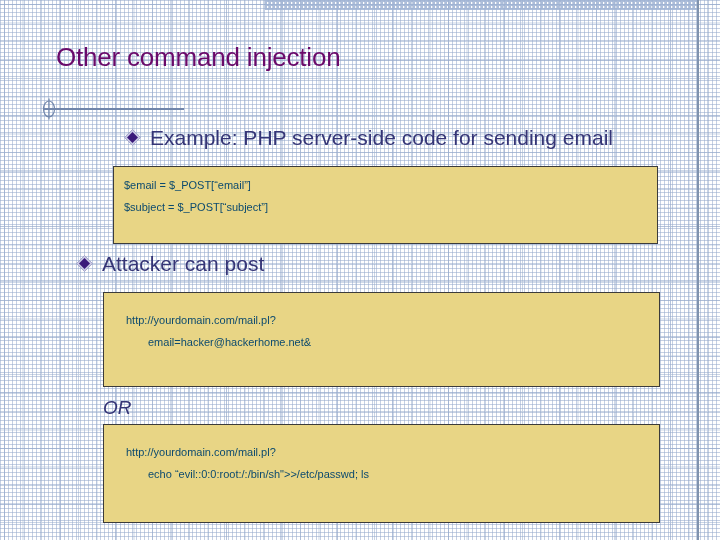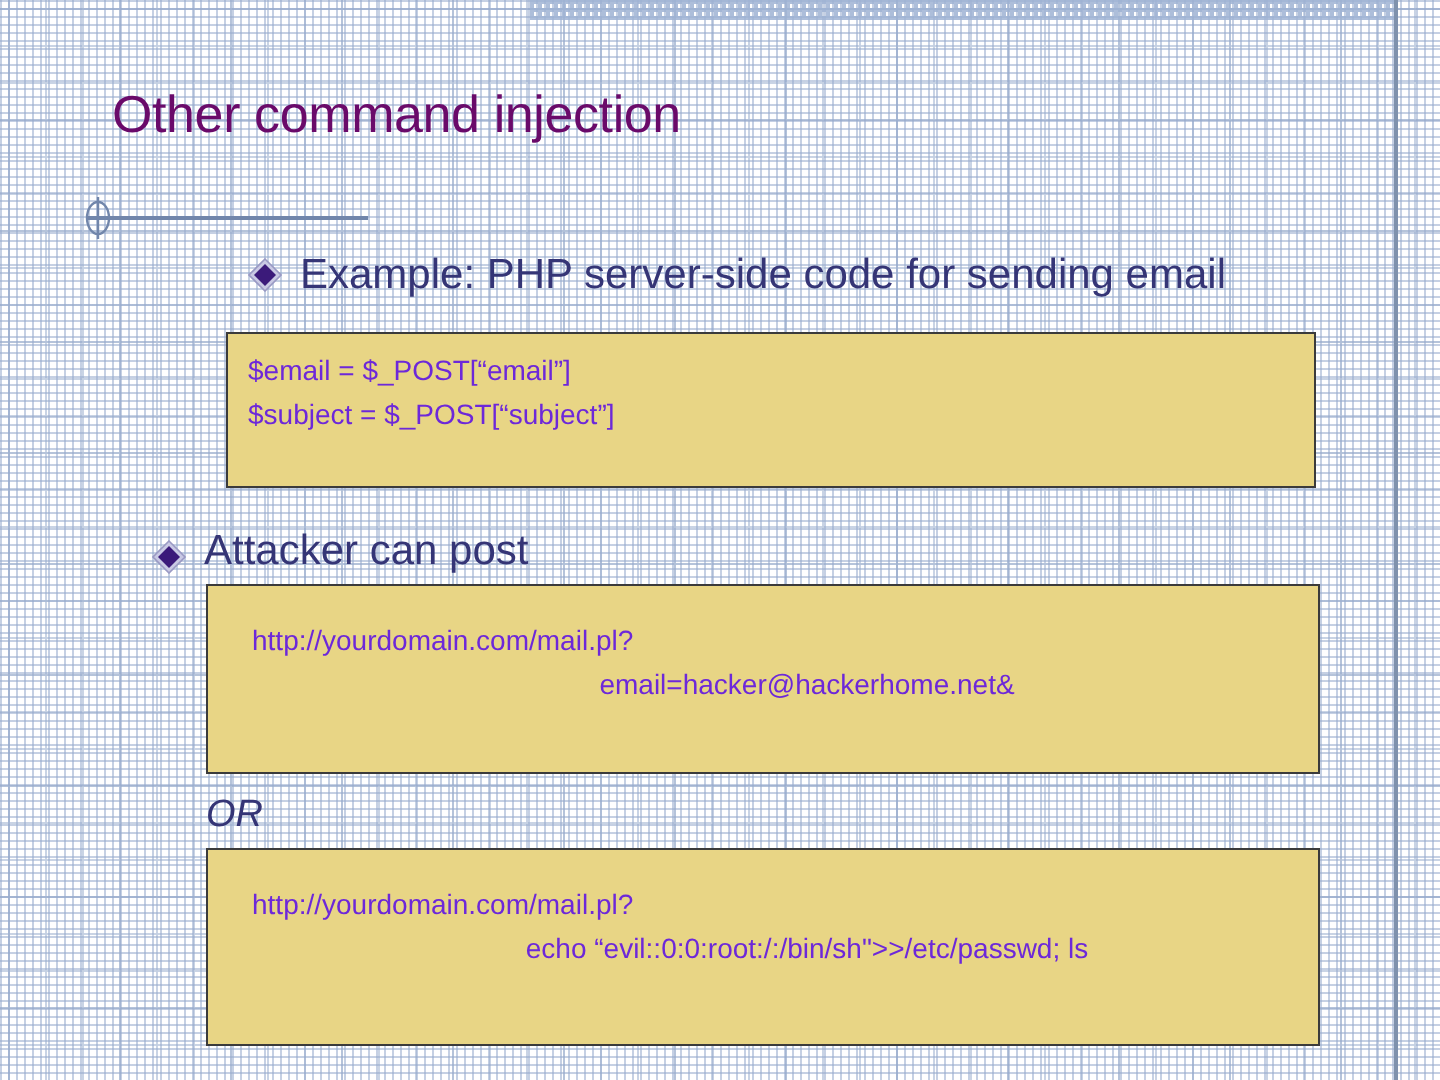--- a/index.html
+++ b/index.html
@@ -115,35 +115,35 @@
     margin-top: 5px;
   }
   .bullet-text {
     font-size: 21px;
     line-height: 27px;
     color: #353576;
     white-space: nowrap;
   }
 
   #bullet-example { left: 76px; top: 124px; margin-left: 48px; }
-  #bullet-attacker { left: 76px; top: 262px; align-items: center; }
+  #bullet-attacker { left: 76px; top: 250px; }
 
   .codebox {
     position: absolute;
     background: #e8d585;
     border: 1px solid #3b3b3b;
     box-sizing: border-box;
   }
   .codebox .line {
-    font-size: 14px;
+    font-size: 11px;
     line-height: 22px;
-    color: #6d28d9;
+    color: #0c4a6e;
     white-space: pre;
   }
-  .codebox .indent { padding-left: 22px; text-align: center; }
+  .codebox .indent { padding-left: 22px; }
 
   #code-php {
     left: 113px;
     top: 166px;
     width: 545px;
     height: 78px;
     padding: 7px 0 0 10px;
   }
   #code-url-1 {
     left: 103px;

